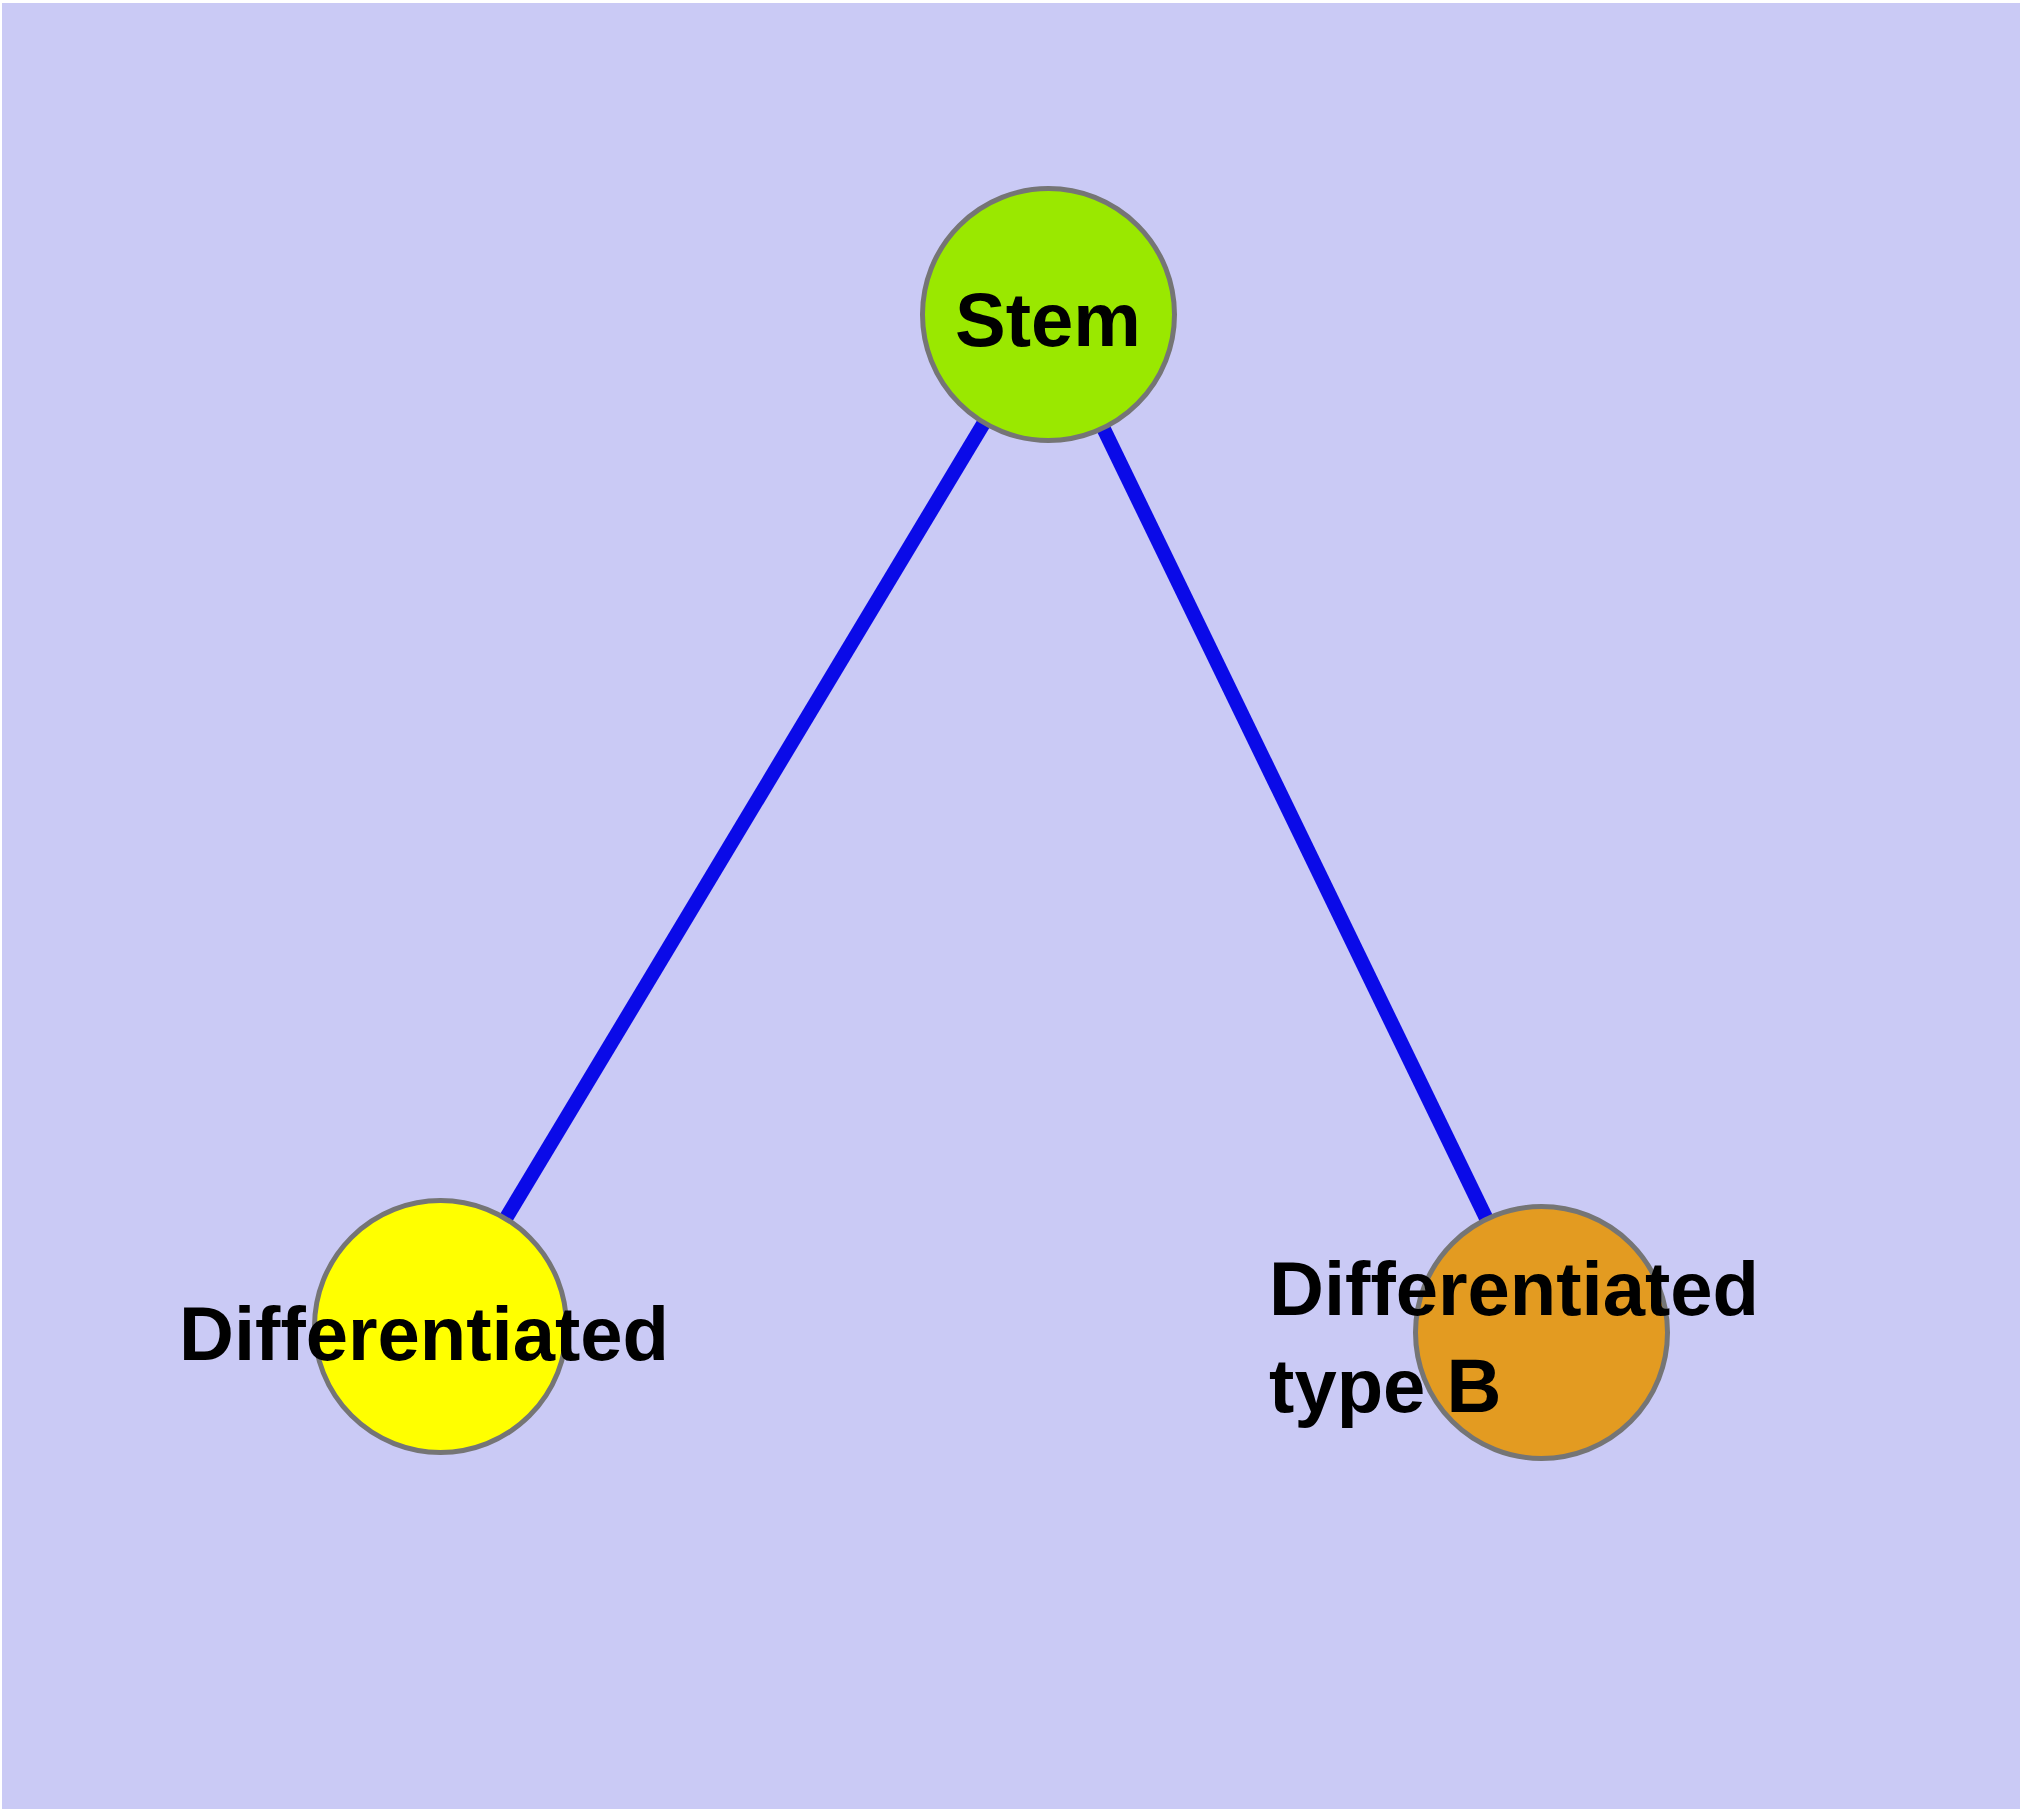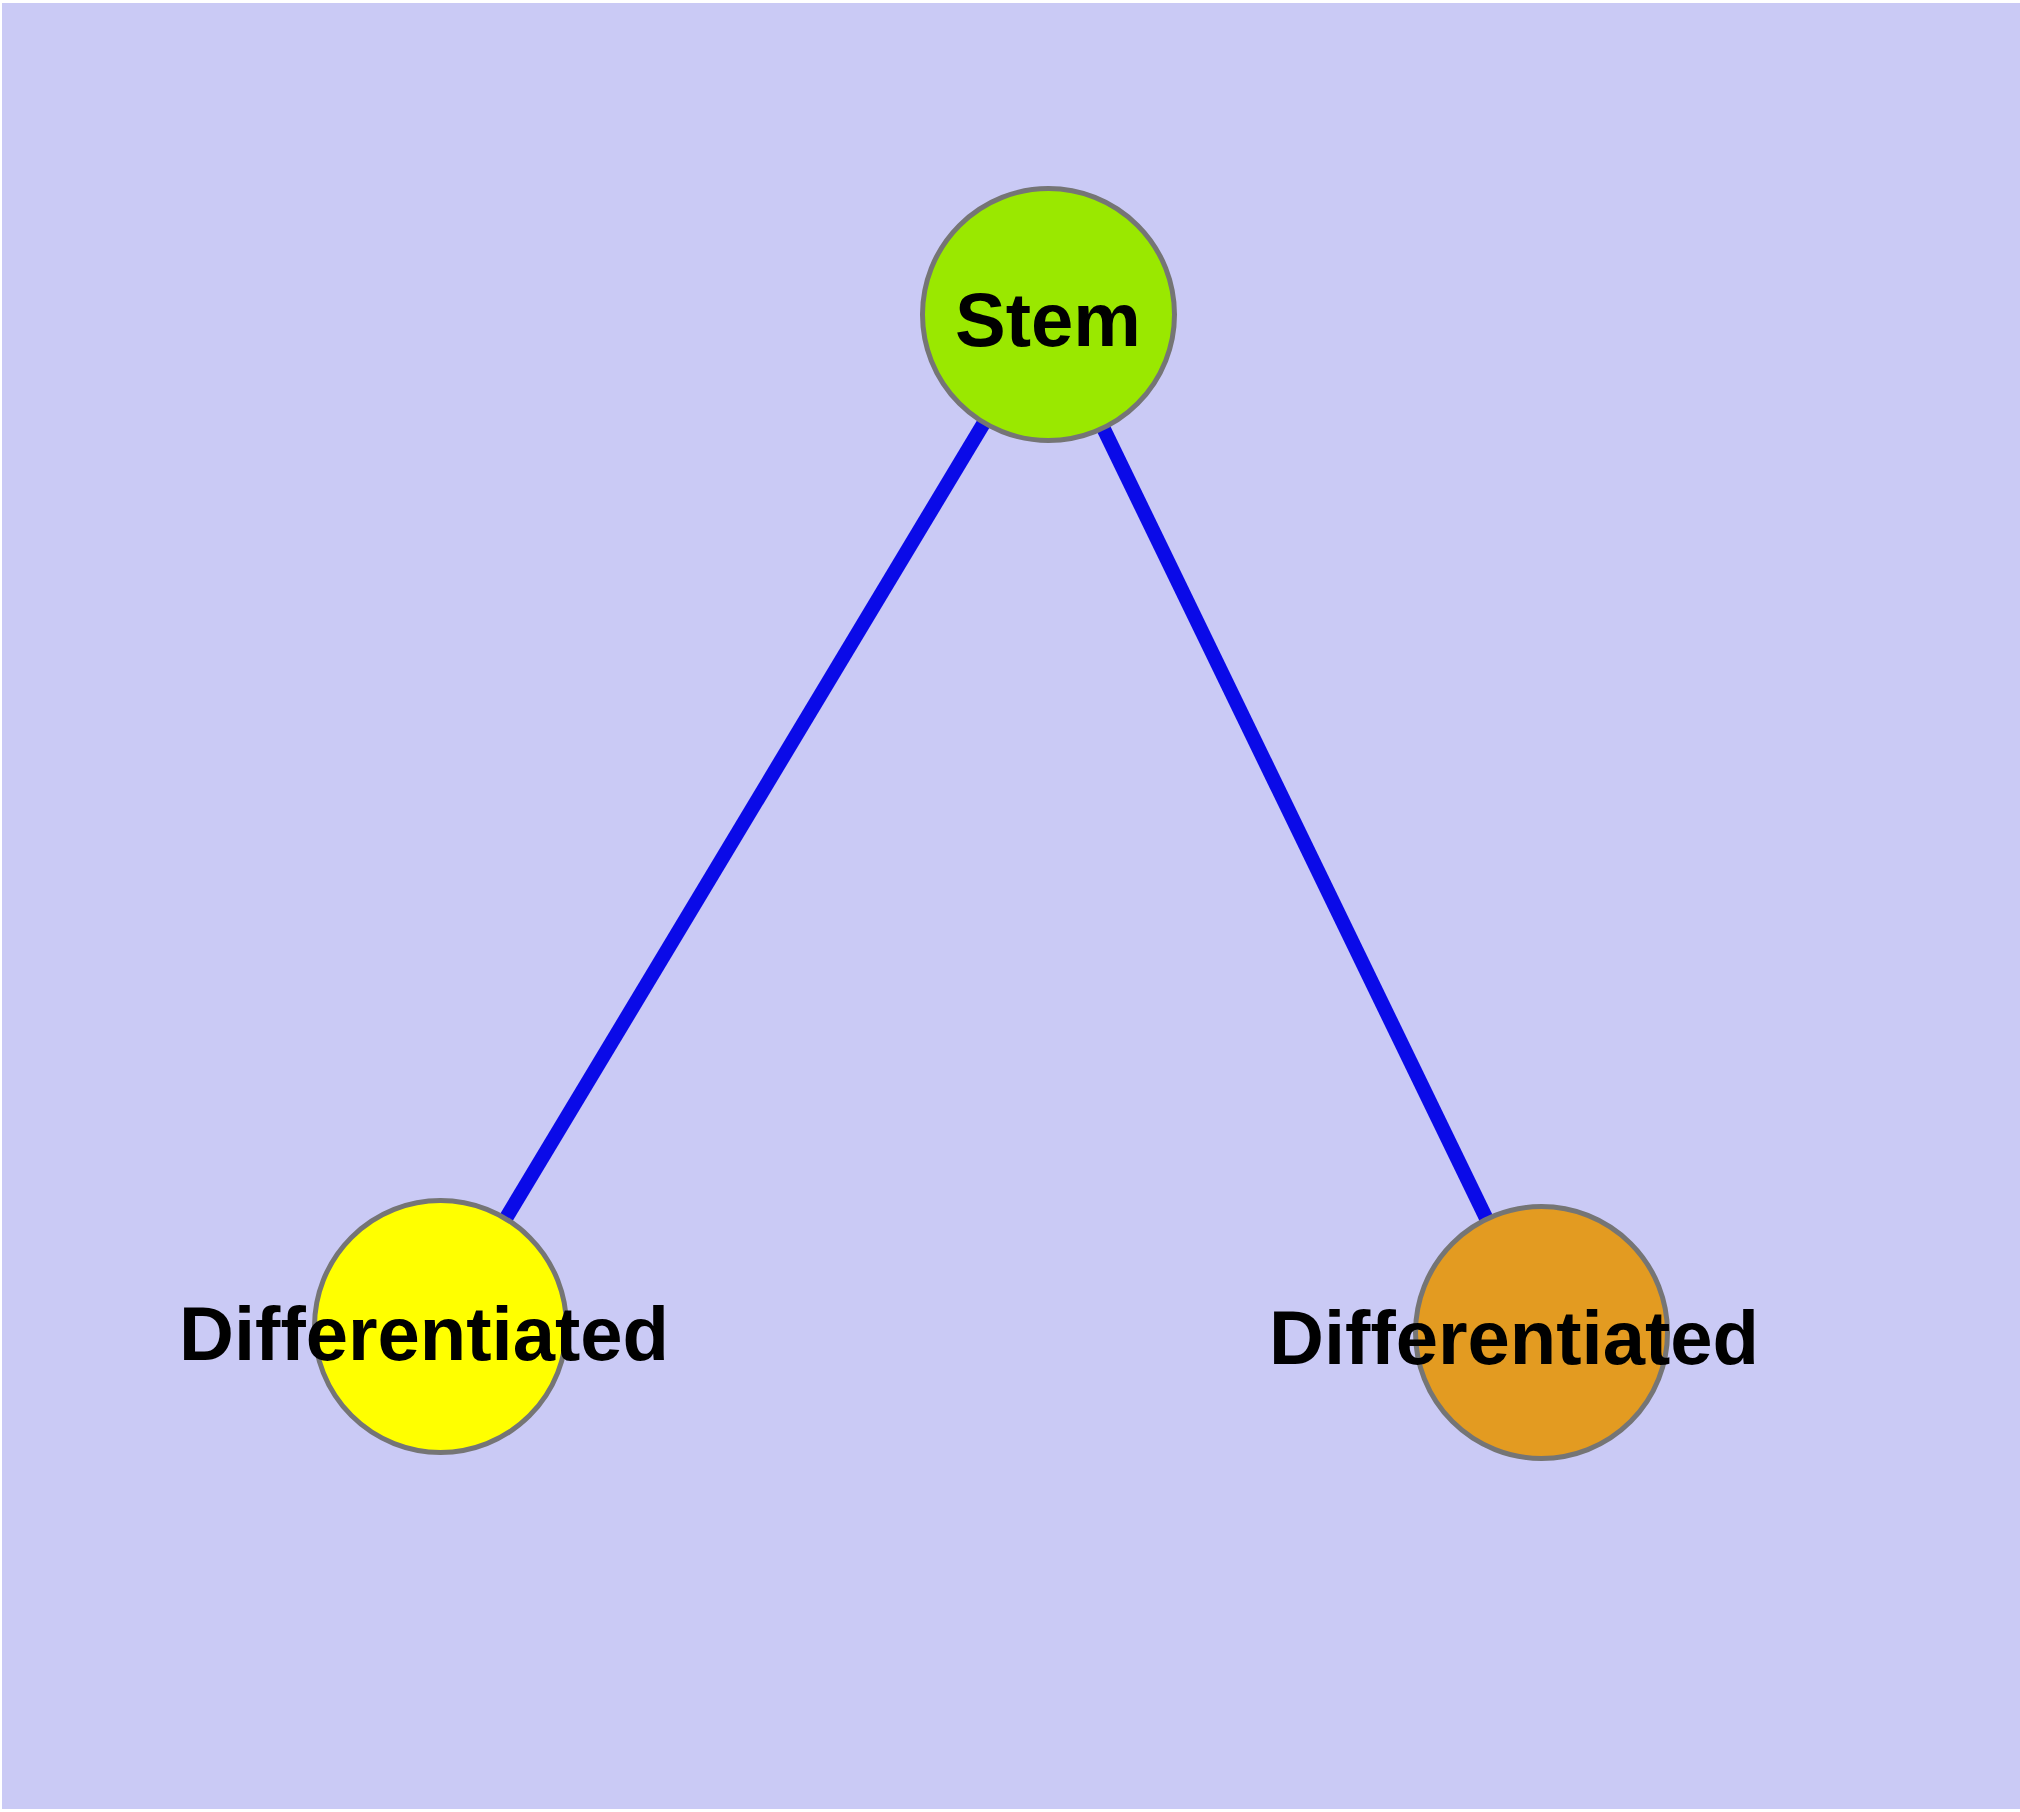--- a/index.html
+++ b/index.html
@@ -80,14 +80,15 @@
 <div class="node-label label-stem">
   <span>Stem</span>
 </div>
 
 <div class="node-label label-type-a">
   <span>Differentiated</span><br>
 </div>
 
 <div class="node-label label-type-b">
   <span>Differentiated</span><br>
+  <span>type B</span>
 </div>
 
 
 </body></html>

